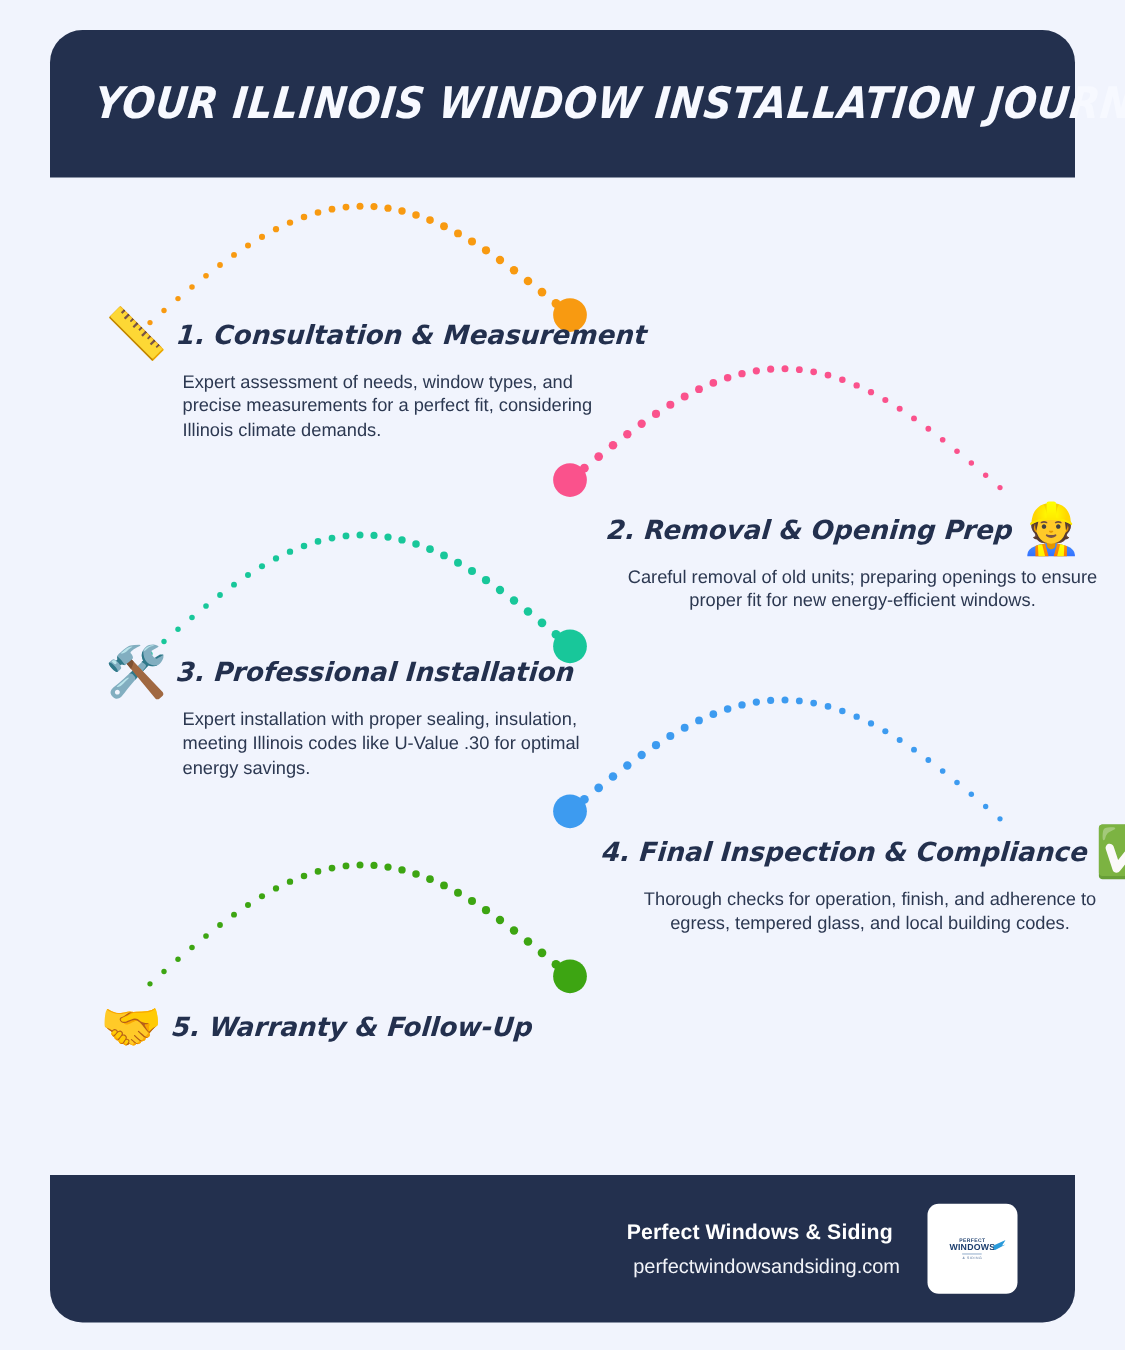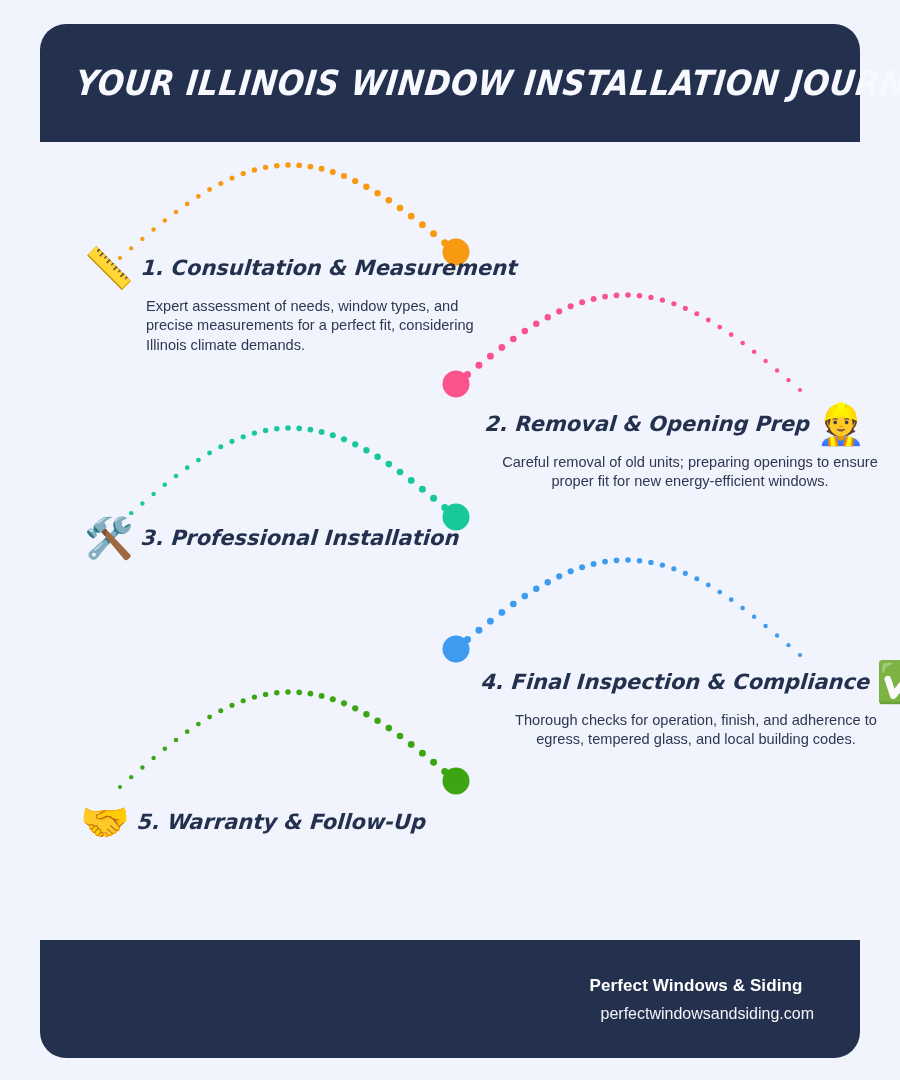--- a/index.html
+++ b/index.html
@@ -104,21 +104,21 @@
     background: #23304e;
     border-radius: 0 0 26px 26px;
     display: flex;
     align-items: center;
     justify-content: flex-end;
     padding-right: 46px;
     box-sizing: border-box;
     gap: 22px;
   }
   .footer-text {
-    text-align: left;
+    text-align: center;
     color: #ffffff;
   }
   .footer-company {
     font-family: "Liberation Sans", sans-serif;
     font-size: 17px;
     font-weight: bold;
     letter-spacing: 0.1px;
   }
   .footer-url {
     font-family: "Liberation Sans", sans-serif;
@@ -369,20 +369,21 @@
     <span class="step-emoji">👷</span>
   </div>
   <div class="step-desc">Careful removal of old units; preparing openings to ensure proper fit for new energy-efficient windows.</div>
 </div>
 
 <div class="step step-3 step-left">
   <div class="step-head">
     <span class="step-emoji">🛠️</span>
     <span class="step-title">3. Professional Installation</span>
   </div>
+  <div class="step-desc">Expert installation with proper sealing, insulation, meeting Illinois codes like U-Value .30 for optimal energy savings.</div>
 </div>
 
 <div class="step step-4 step-right">
   <div class="step-head">
     <span class="step-title">4. Final Inspection &amp; Compliance</span>
     <span class="step-emoji">✅</span>
   </div>
   <div class="step-desc">Thorough checks for operation, finish, and adherence to egress, tempered glass, and local building codes.</div>
 </div>
 
@@ -391,13 +392,20 @@
     <span class="step-emoji">🤝</span>
     <span class="step-title">5. Warranty &amp; Follow-Up</span>
   </div>
 </div>
 
 <div class="footer-band">
   <div class="footer-text">
     <div class="footer-company">Perfect Windows &amp; Siding</div>
     <div class="footer-url">perfectwindowsandsiding.com</div>
   </div>
+  <div class="logo-card">
+    <div class="logo-mark">
+      <div class="logo-l1">PERFECT</div>
+      <div class="logo-l2"><span>WINDOWS</span><span class="logo-swoosh"></span></div>
+      <div class="logo-l3">&amp; SIDING</div>
+    </div>
+  </div>
 </div>
 
 </body></html>

